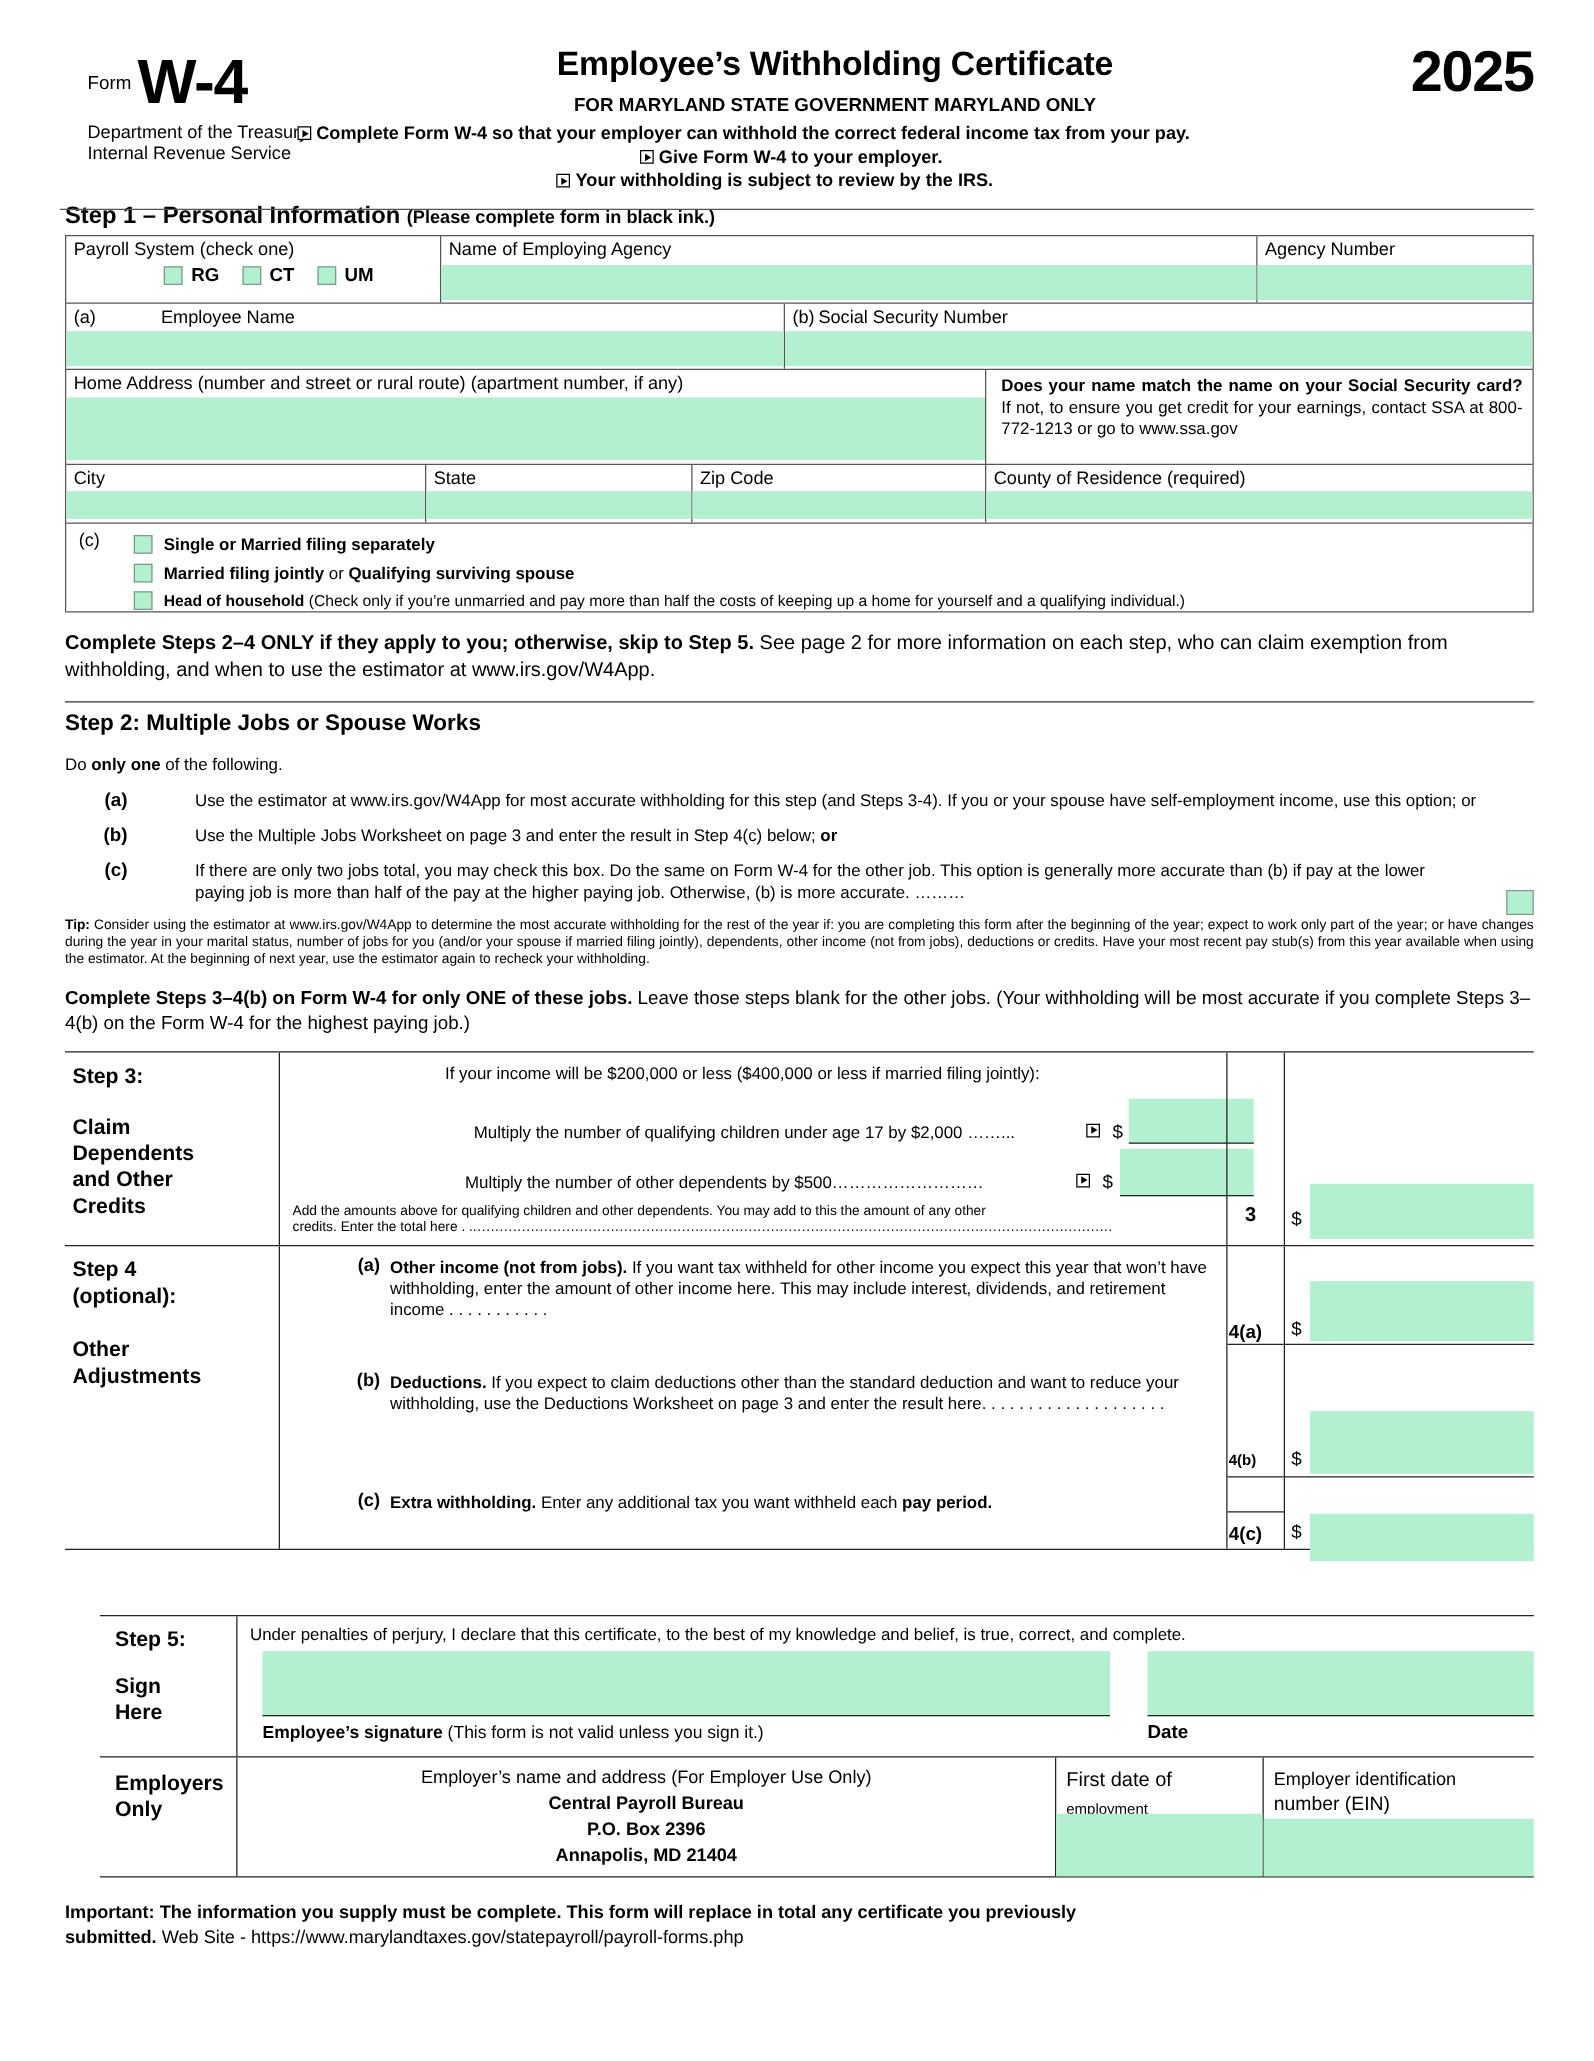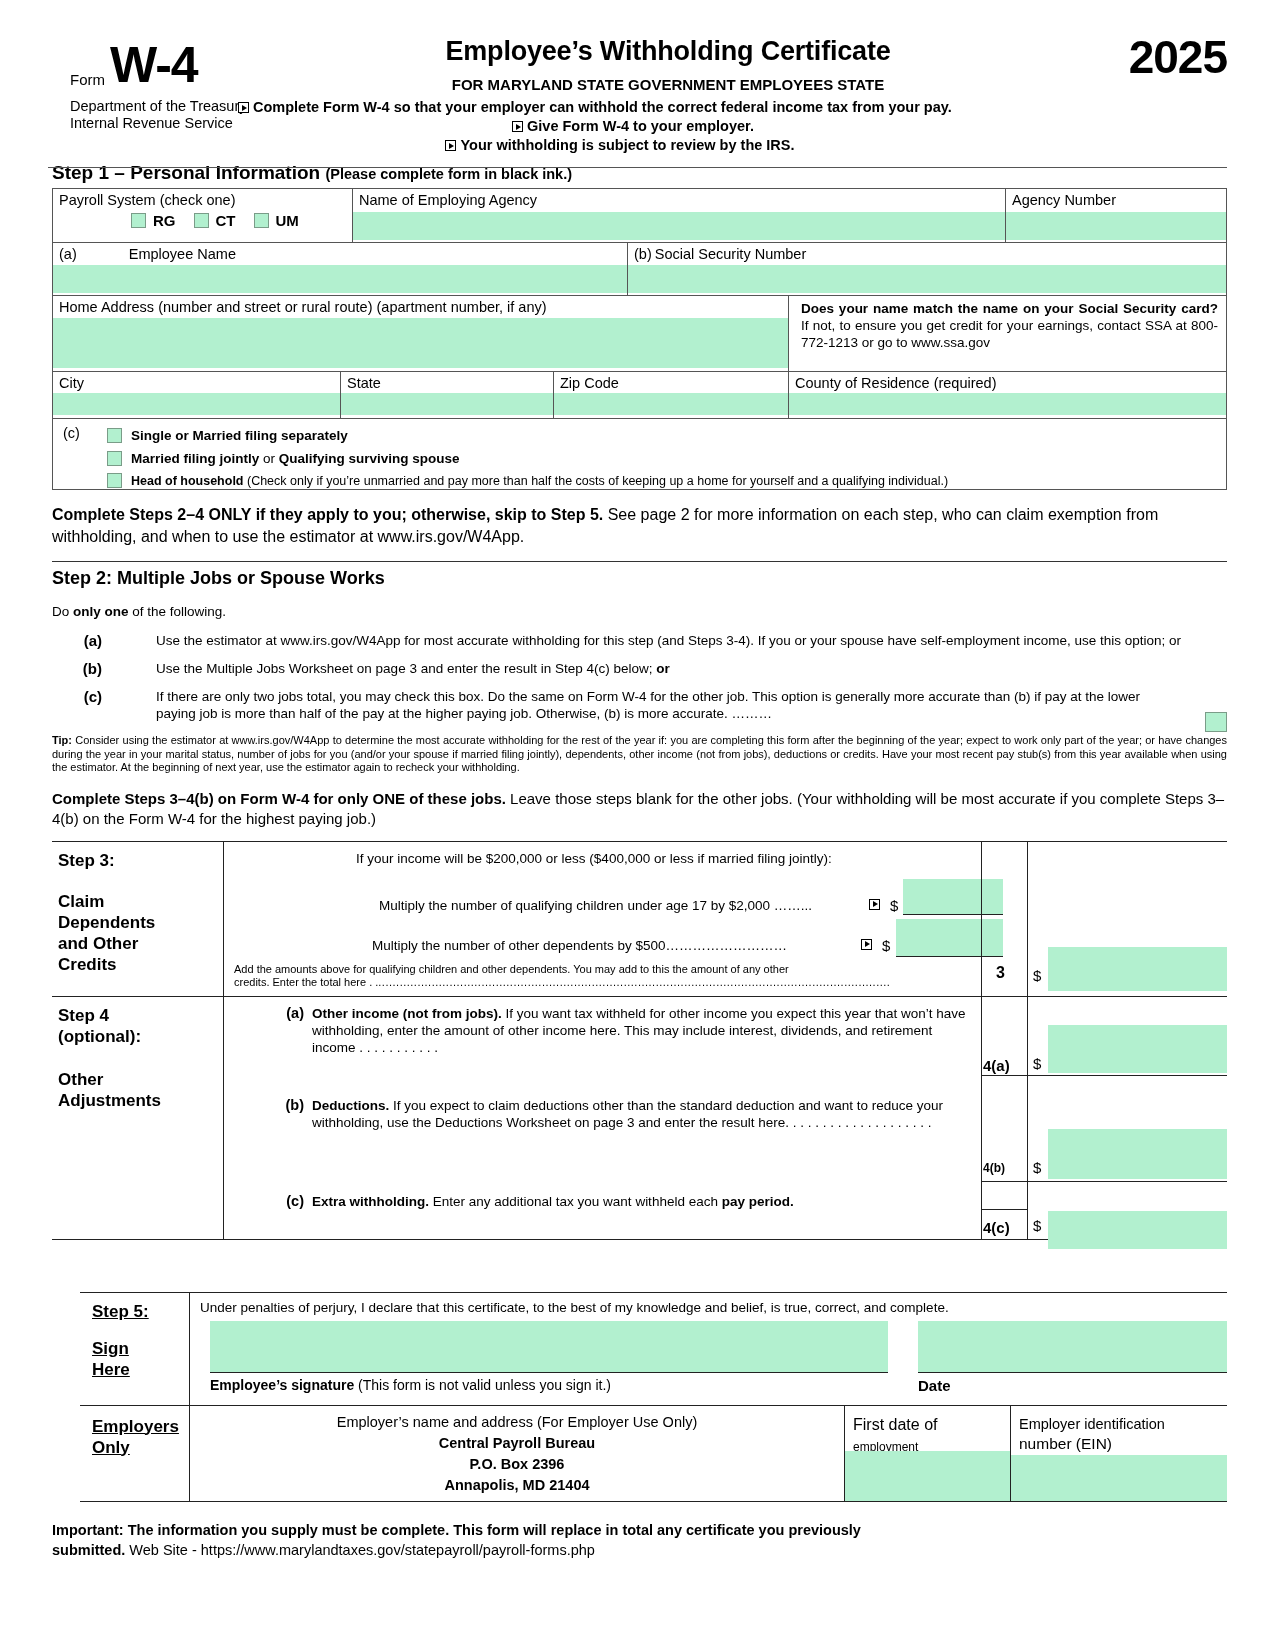--- a/index.html
+++ b/index.html
@@ -10,21 +10,21 @@
     background: #ffffff;
     font-family: "Liberation Sans", sans-serif;
     color: #000;
     -webkit-font-smoothing: antialiased;
   }
   .page { position: relative; width: 1275px; height: 1649px; padding: 0; }
 
   
   .header { position: relative; height: 140px; margin: 14px 48px 0 48px; }
   .form-label {
-    position: absolute; left: 22px; top: 57px;
+    position: absolute; left: 22px; top: 44px;
     font-size: 15px; font-weight: 400;
   }
   .w4 {
     position: absolute; left: 62px; top: 22px;
     font-size: 50px; font-weight: bold; letter-spacing: -1px;
   }
   .dept {
     position: absolute; left: 22px; top: 84px;
     font-size: 14.5px; line-height: 17px; font-weight: 400;
   }
@@ -92,39 +92,39 @@
   .s34 .mcol { flex: 1 1 auto; position: relative; }
   .s34 .ncol { width: 46px; flex: 0 0 46px; border-left: 1.2px solid #222; position: relative; }
   .s34 .vcol { width: 200px; flex: 0 0 200px; border-left: 1.2px solid #222; position: relative; }
   .steplabel { font-size: 17px; font-weight: bold; line-height: 21px; }
   .numlabel { font-size: 16px; font-weight: bold; }
   .dollarsign { font-size: 15px; }
 
   
   .s5 { margin: 0 48px 0 80px; border-top: 1.6px solid #222; }
   .s5row { display: flex; }
-  .s5 .lcol { width: 110px; flex: 0 0 110px; border-right: 1.2px solid #222; text-decoration: underline; }
+  .s5 .lcol { width: 110px; flex: 0 0 110px; border-right: 1.2px solid #222; }
   .s5 .rcol { flex: 1 1 auto; position: relative; }
 
   .footer-note { margin: 18px 48px 0 52px; font-size: 14.5px; line-height: 20px; }
 </style>
 </head>
 <body>
 
 <div class="page">
 
   <div class="header">
     <div class="form-label">Form</div>
     <div class="w4">W-4</div>
     <div class="dept">
       <div>Department of the Treasury</div>
       <div>Internal Revenue Service</div>
     </div>
     <div class="title">Employee’s Withholding Certificate</div>
-    <div class="subtitle">FOR MARYLAND STATE GOVERNMENT EMPLOYEES STATE</div>
+    <div class="subtitle">FOR MARYLAND STATE GOVERNMENT MARYLAND ONLY</div>
     <div class="year">2025</div>
     <div class="bullets">
       <div class="bline l1"><span class="arrow"></span><span>Complete Form W-4 so that your employer can withhold the correct federal income tax from your pay.</span></div>
       <div class="bline l2"><span class="arrow"></span><span>Give Form W-4 to your employer.</span></div>
       <div class="bline l3"><span class="arrow"></span><span>Your withholding is subject to review by the IRS.</span></div>
     </div>
   </div>
   <div class="hr-top"></div>
 
   <div class="step1-head">

